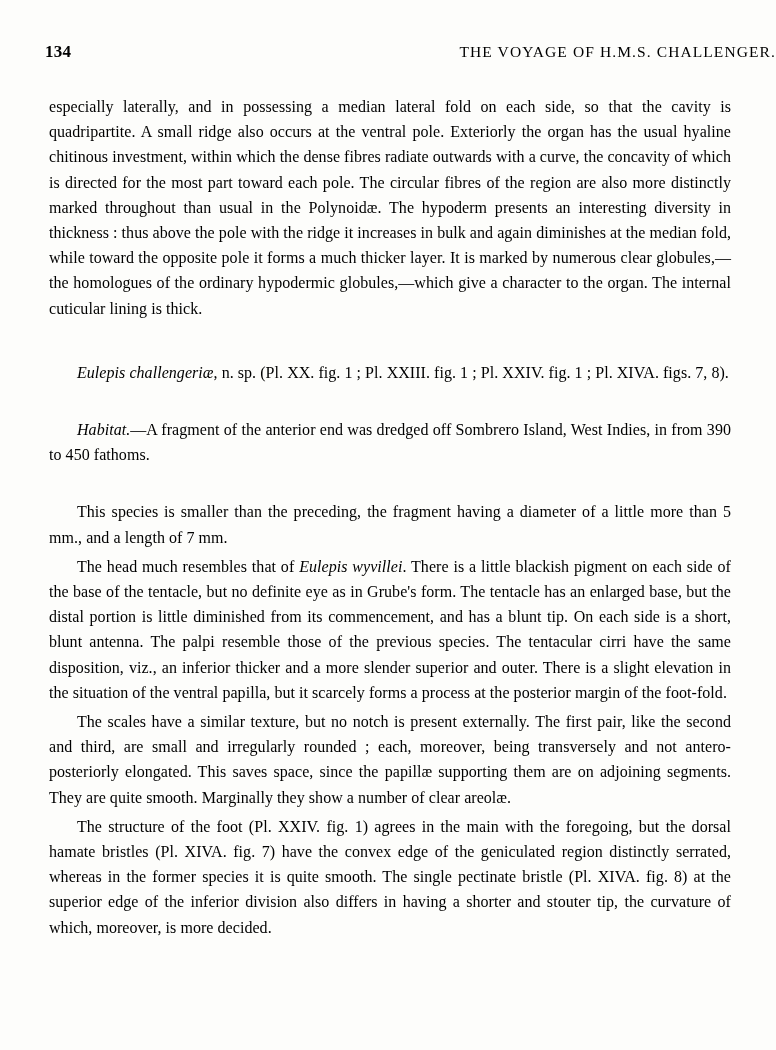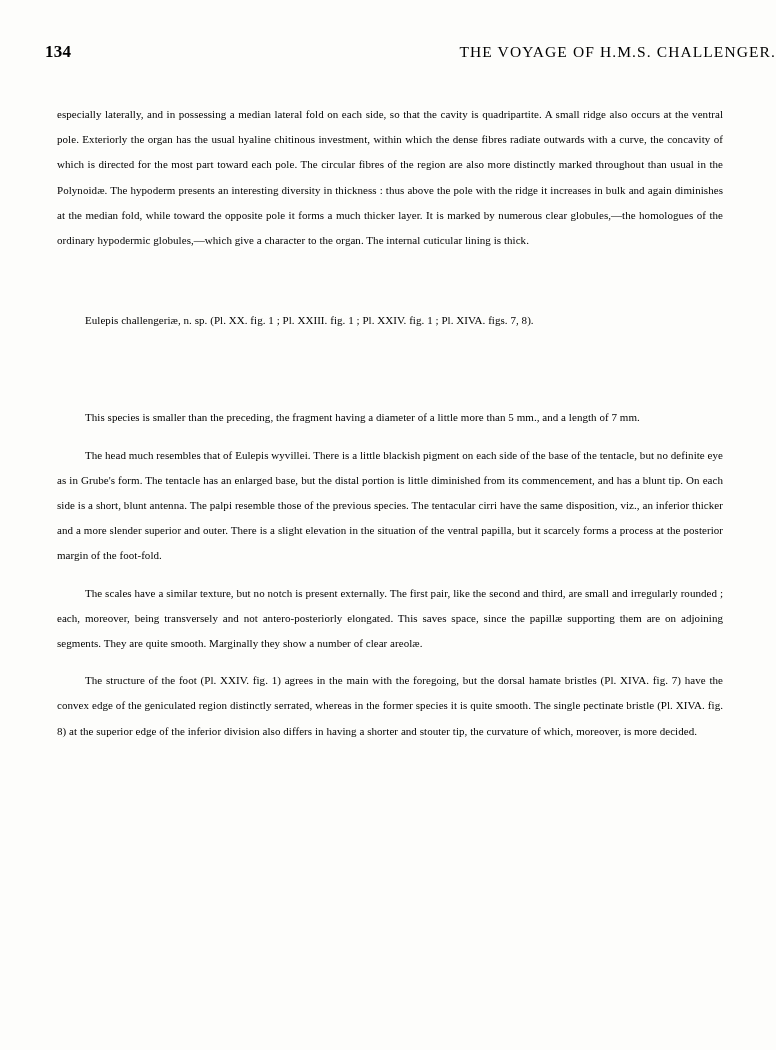--- a/index.html
+++ b/index.html
@@ -46,33 +46,33 @@
     font-size: 15.5px;
     letter-spacing: 1.1px;
   }
   .body-col {
     position: absolute;
     left: 45px;
     top: 90px;
     width: 690px;
   }
   p {
-    margin: 12px;
-    font-size: 11px;
+    margin: 4px;
+    font-size: 16px;
     line-height: 25.2px;
     text-align: justify;
     text-justify: inter-word;
     letter-spacing: 0.05px;
   }
   p.indent {
     text-indent: 28px;
   }
   .gap-lg { height: 31px; }
   .gap-md { height: 24px; }
-  .it { }
+  .it { font-style: italic; }
 </style>
 </head>
 <body>
 
 <div class="page">
 
   <div class="header">
     <div class="page-number">134</div>
     <div class="running-head">THE VOYAGE OF H.M.S. CHALLENGER.</div>
   </div>
@@ -80,20 +80,21 @@
   <div class="body-col">
 
     <p>especially laterally, and in possessing a median lateral fold on each side, so that the cavity is quadripartite.   A small ridge also occurs at the ventral pole.   Exteriorly the organ has the usual hyaline chitinous investment, within which the dense fibres radiate outwards with a curve, the concavity of which is directed for the most part toward each pole.   The circular fibres of the region are also more distinctly marked throughout than usual in the Polynoidæ.   The hypoderm presents an interesting diversity in thickness : thus above the pole with the ridge it increases in bulk and again diminishes at the median fold, while toward the opposite pole it forms a much thicker layer.   It is marked by numerous clear globules,—the homologues of the ordinary hypodermic globules,—which give a character to the organ.   The internal cuticular lining is thick.</p>
 
     <div class="gap-lg"></div>
 
     <p class="indent"><span class="it">Eulepis challengeriæ</span><span>, n. sp. (Pl. XX. fig. 1 ; Pl. XXIII. fig. 1 ; Pl. XXIV. fig. 1 ; Pl. XIVA. figs. 7, 8).</span></p>
 
     <div class="gap-md"></div>
 
+    <p class="indent"><span class="it">Habitat.</span><span>—A fragment of the anterior end was dredged off Sombrero Island, West Indies, in from 390 to 450 fathoms.</span></p>
 
     <div class="gap-md"></div>
 
     <p class="indent">This species is smaller than the preceding, the fragment having a diameter of a little more than 5 mm., and a length of 7 mm.</p>
 
     <p class="indent"><span>The head much resembles that of </span><span class="it">Eulepis wyvillei</span><span>.   There is a little blackish pigment on each side of the base of the tentacle, but no definite eye as in Grube's form.   The tentacle has an enlarged base, but the distal portion is little diminished from its commencement, and has a blunt tip.   On each side is a short, blunt antenna.   The palpi resemble those of the previous species.   The tentacular cirri have the same disposition, viz., an inferior thicker and a more slender superior and outer.   There is a slight elevation in the situation of the ventral papilla, but it scarcely forms a process at the posterior margin of the foot-fold.</span></p>
 
     <p class="indent">The scales have a similar texture, but no notch is present externally.   The first pair, like the second and third, are small and irregularly rounded ; each, moreover, being transversely and not antero-posteriorly elongated.   This saves space, since the papillæ supporting them are on adjoining segments.   They are quite smooth.   Marginally they show a number of clear areolæ.</p>
 
     <p class="indent">The structure of the foot (Pl. XXIV. fig. 1) agrees in the main with the foregoing, but the dorsal hamate bristles (Pl. XIVA. fig. 7) have the convex edge of the geniculated region distinctly serrated, whereas in the former species it is quite smooth.   The single pectinate bristle (Pl. XIVA. fig. 8) at the superior edge of the inferior division also differs in having a shorter and stouter tip, the curvature of which, moreover, is more decided.</p>

